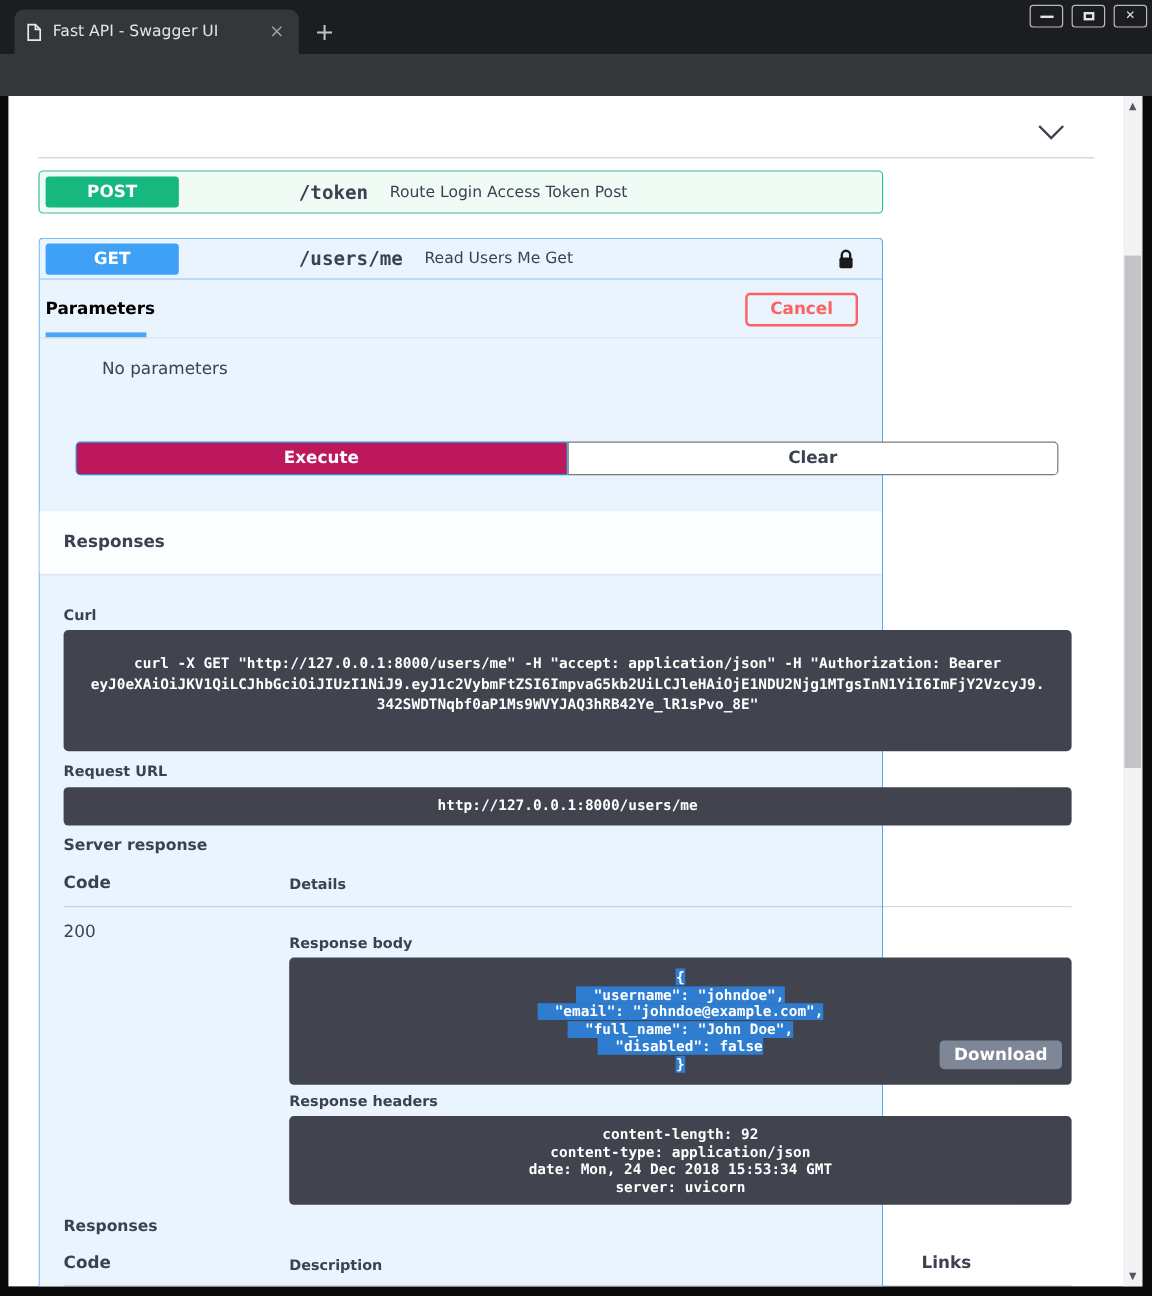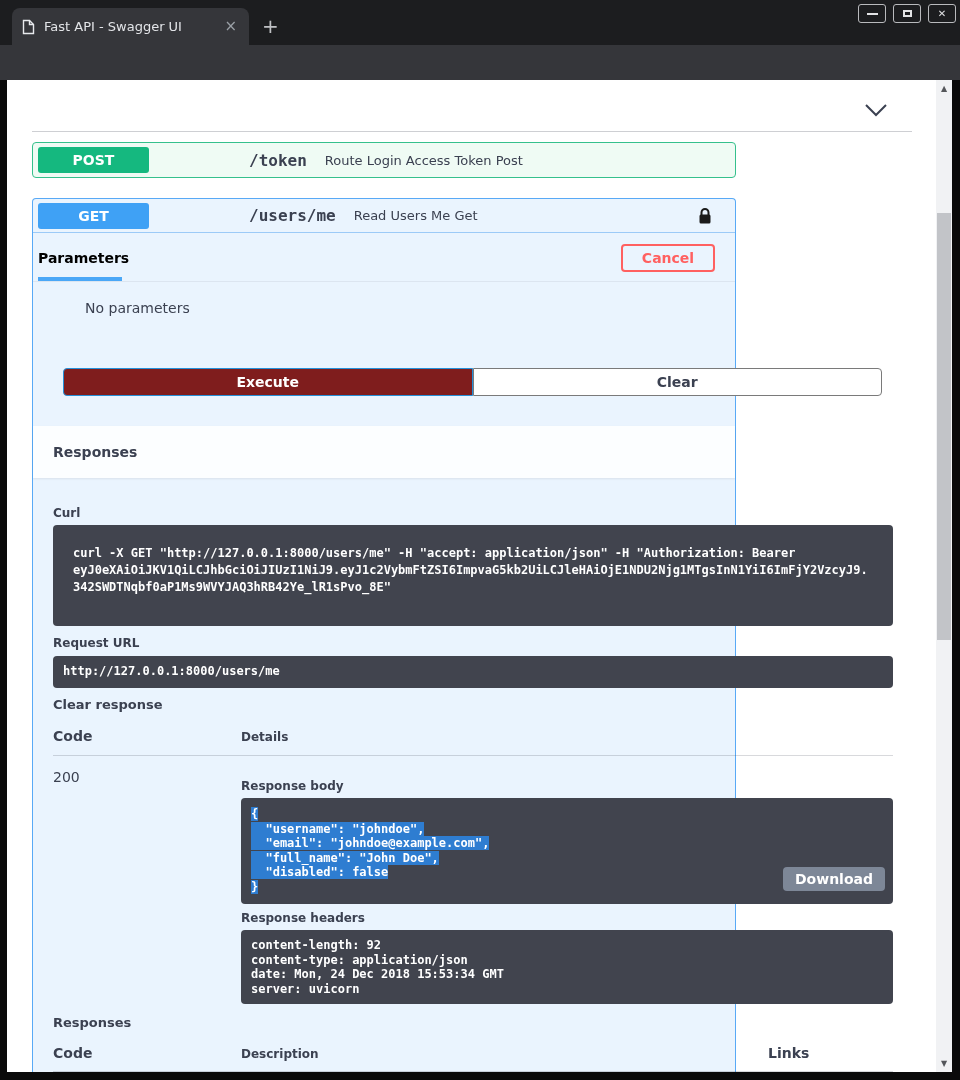--- a/index.html
+++ b/index.html
@@ -49,38 +49,38 @@
   .badge { width:111px; height:26px; border-radius:3px; color:#fff; font-weight:bold; font-size:14px;
            display:flex; align-items:center; justify-content:center; }
   .path { font-family:"DejaVu Sans Mono","Liberation Mono",monospace; font-weight:bold; font-size:16px;
           color:#3b4151; margin-left:100px; }
   .summary-desc { font-size:13px; color:#3b4151; margin-left:18px; }
 
   .opblock-post { top:62px; height:36px; background:#effbf4; border:1px solid #35c08c; }
   .badge-post { background:#15b87f; }
 
   .opblock-get { top:118px; height:874px; background:#eaf4fe; border:1px solid #58a9f6; border-bottom:none;
-                 border-radius:4px 4px 0 0; }
+                 border-radius:4px 4px 0 0;text-align:center; }
   .badge-get { background:#3fa1f5; }
   .get-head { border-bottom:1px solid #9ccaf7; }
   .lock { margin-left:auto; margin-right:18px; display:flex; }
 
   .tabhead { position:absolute; left:0; top:35px; width:100%; height:48px; display:flex; align-items:center;
              border-bottom:1px solid rgba(59,65,81,.08); }
   .param-tab { margin-left:5px; font-size:14px; font-weight:bold; color:#000000; position:relative;
                height:100%; display:flex; align-items:center; }
   .param-tab::after { content:""; position:absolute; left:0; bottom:0; width:84px; height:4px; background:#4aa7f7; }
   .cancel-btn { margin-left:auto; margin-right:20px; width:94px; height:28px; border:2px solid #ff6060;
                 border-radius:4px; color:#ff6060; font-weight:bold; font-size:14px; background:transparent;
                 display:flex; align-items:center; justify-content:center; }
 
   .noparams { position:absolute; left:52px; top:101px; font-size:14px; color:#3b4151; }
 
   .execwrap { position:absolute; left:30px; top:169px; width:819px; height:28px; display:flex; }
-  .btn-execute { flex:1; background:#7f1d1d; border:1px solid #2590d9; border-radius:4px 0 0 4px;
+  .btn-execute { flex:1; background:#be185d; border:1px solid #2590d9; border-radius:4px 0 0 4px;
                  color:#fff; font-weight:bold; font-size:14px; display:flex; align-items:center; justify-content:center; }
   .btn-clear { flex:1; background:#fff; border:1px solid #7a7a7a; border-radius:0 4px 4px 0;
                color:#3b4151; font-weight:bold; font-size:14px; display:flex; align-items:center; justify-content:center; }
 
   .resp-header { position:absolute; left:0; top:227px; width:100%; height:52px; background:rgba(255,255,255,.85);
                  box-shadow:0 1px 2px rgba(0,0,0,.08); display:flex; align-items:center; }
   .resp-header span { margin-left:20px; font-size:14px; font-weight:bold; color:#3b4151; }
 
   .small-label { position:absolute; font-size:12px; font-weight:bold; color:#3b4151; }
   .mid-label { position:absolute; font-size:13px; font-weight:bold; color:#3b4151; }
@@ -207,21 +207,21 @@
     <div class="resp-header">
       <span>Responses</span>
     </div>
 
     <div class="small-label" style="left:20px; top:307px;">Curl</div>
     <div class="darkbox curl-box">curl -X GET "http://127.0.0.1:8000/users/me" -H "accept: application/json" -H "Authorization: Bearer eyJ0eXAiOiJKV1QiLCJhbGciOiJIUzI1NiJ9.eyJ1c2VybmFtZSI6ImpvaG5kb2UiLCJleHAiOjE1NDU2Njg1MTgsInN1YiI6ImFjY2VzcyJ9.342SWDTNqbf0aP1Ms9WVYJAQ3hRB42Ye_lR1sPvo_8E"</div>
 
     <div class="small-label" style="left:20px; top:437px;">Request URL</div>
     <div class="darkbox requrl-box">http://127.0.0.1:8000/users/me</div>
 
-    <div class="mid-label" style="left:20px; top:498px;">Clear response</div>
+    <div class="mid-label" style="left:20px; top:498px;">Server response</div>
 
     <div class="th-label" style="left:20px; top:529px;">Code</div>
     <div class="small-label" style="left:208px; top:531px;">Details</div>
     <div class="hline" style="top:556px;"></div>
 
     <div class="code200">200</div>
 
     <div class="small-label" style="left:208px; top:580px;">Response body</div>
     <div class="darkbox respbody-box">
       <div><div><span class="sel">{</span></div><div><span class="sel">  "username": "johndoe",</span></div><div><span class="sel">  "email": "johndoe@example.com",</span></div><div><span class="sel">  "full_name": "John Doe",</span></div><div><span class="sel">  "disabled": false</span></div><div><span class="sel">}</span></div></div>

